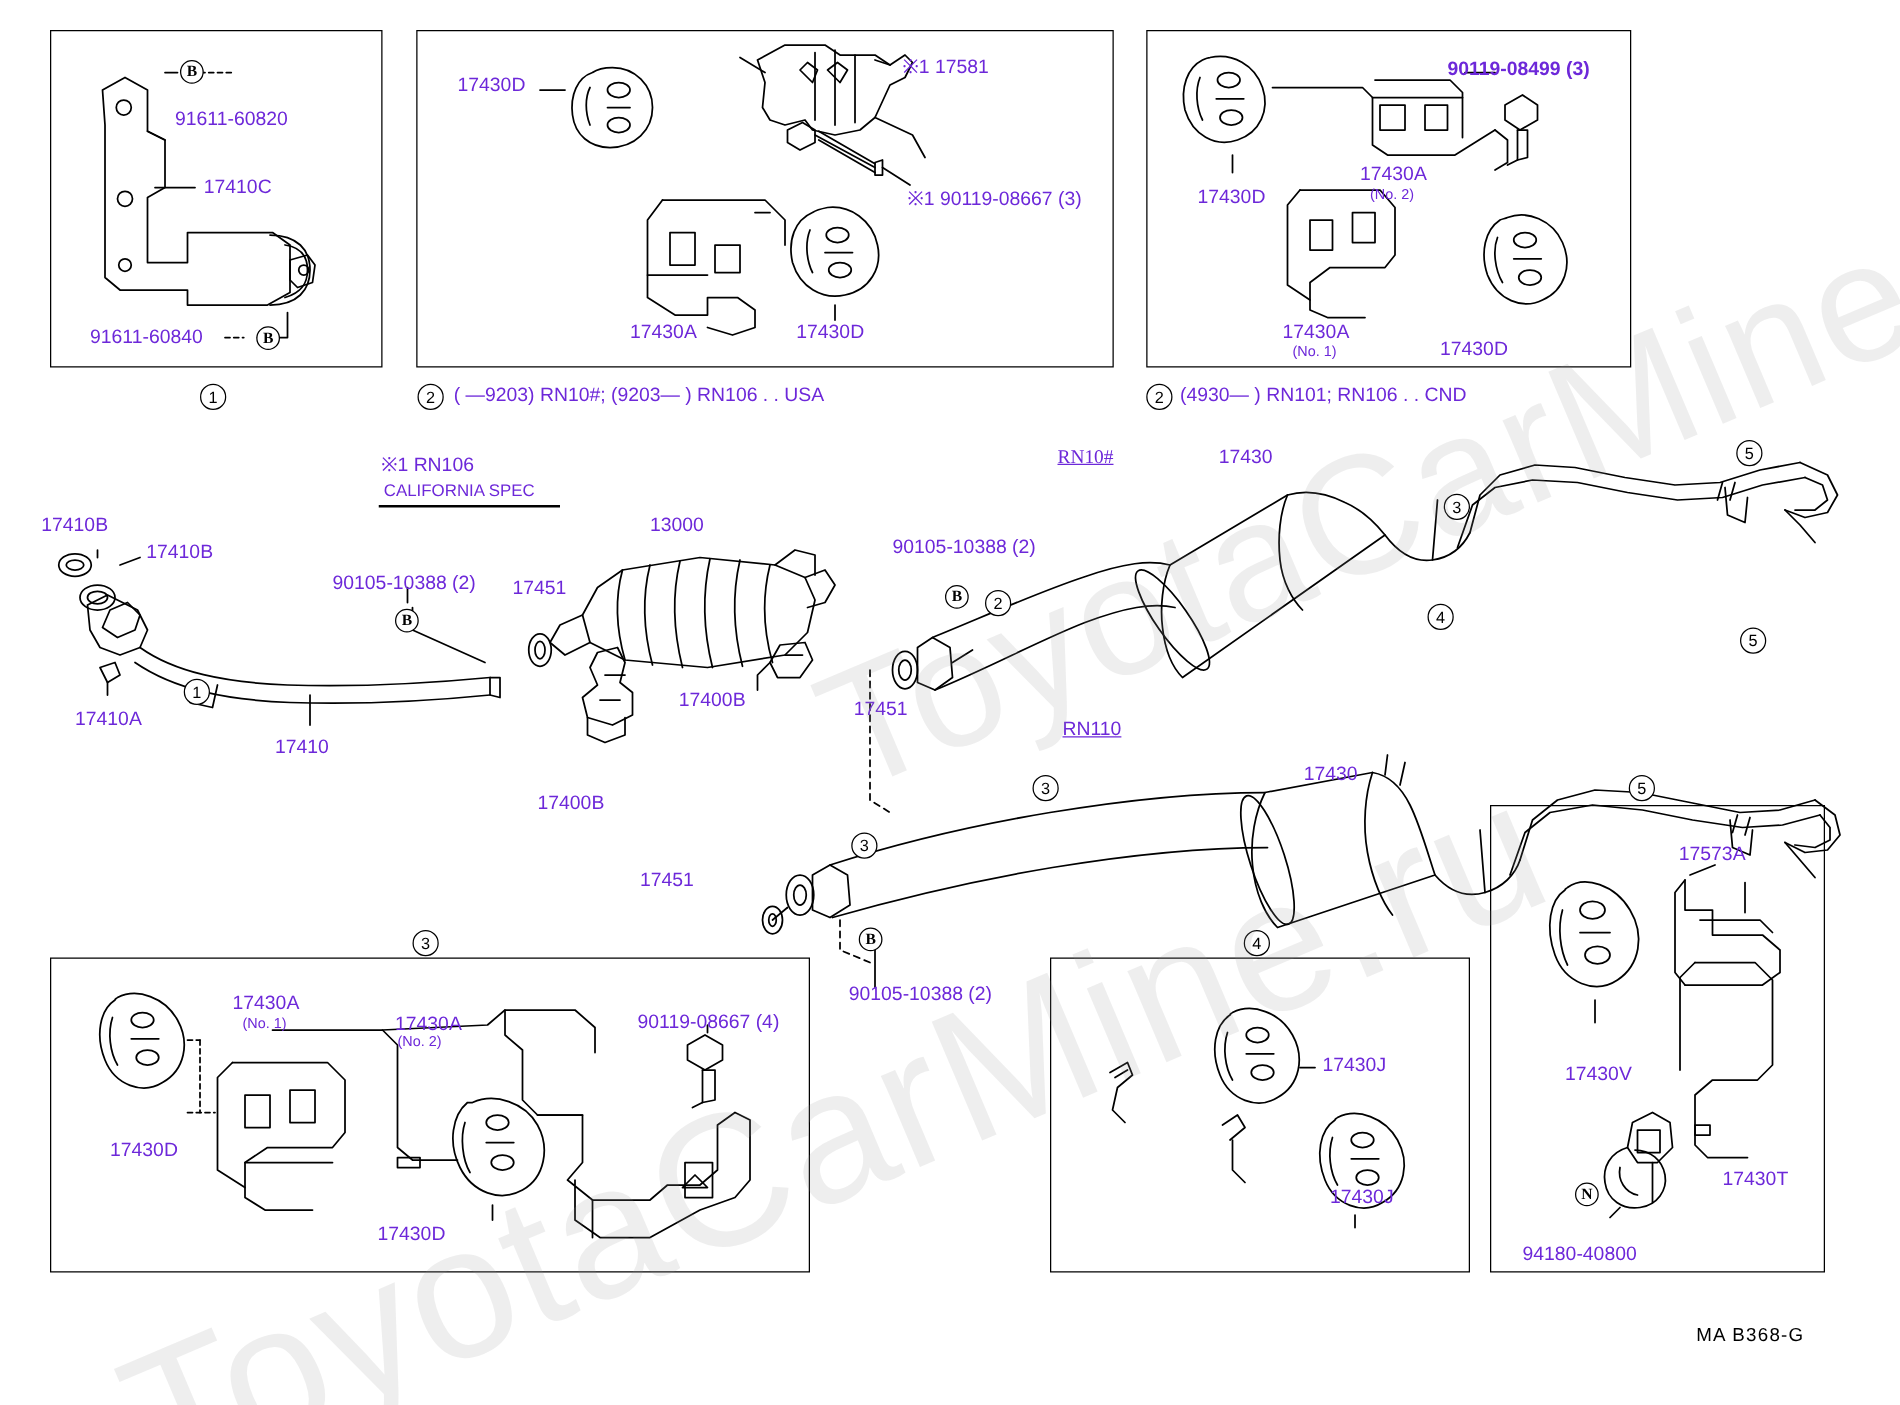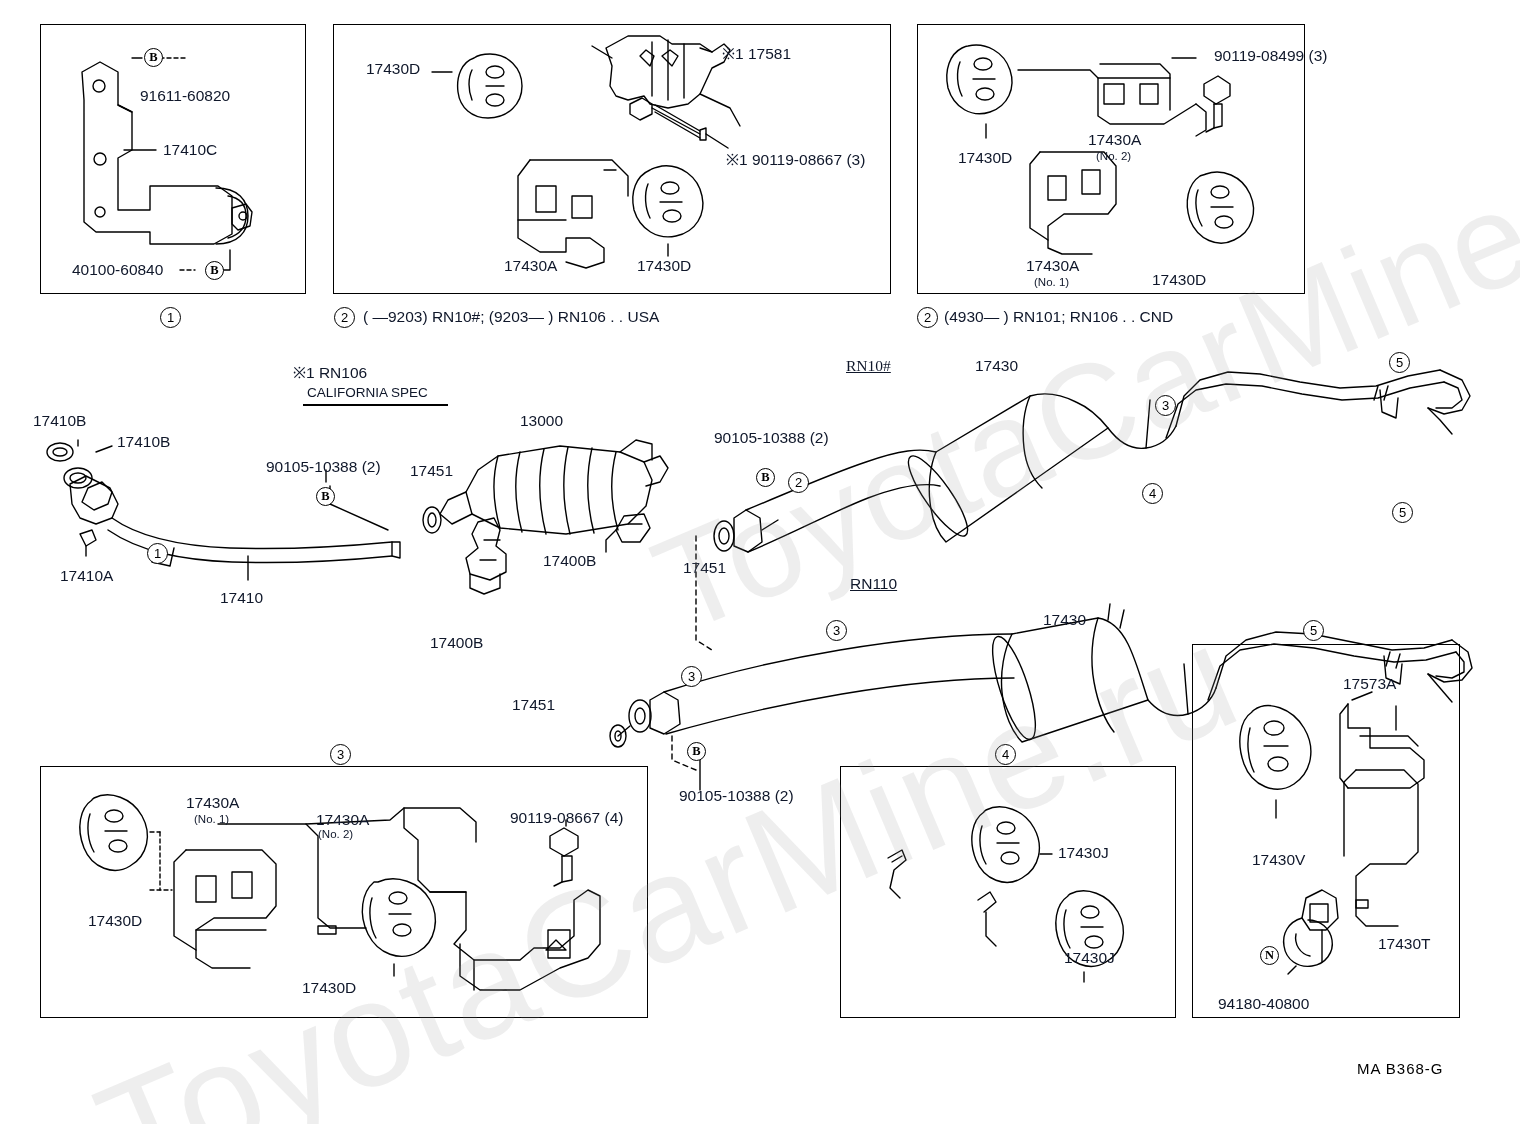--- a/index.html
+++ b/index.html
@@ -43,21 +43,21 @@
     background: transparent;
     box-sizing: border-box;
     z-index: 2;
   }
   
   .lbl {
     position: absolute;
     font-family: "Liberation Sans", sans-serif;
     font-size: 15.5px;
     line-height: 1.05;
-    color: #0f172a;
+    color: #6d28d9;
     white-space: nowrap;
     z-index: 4;
   }
   .lbl.small {
     font-size: 11.5px;
   }
   .lbl.mid {
     font-size: 13.5px;
   }
   .lbl.under {
@@ -407,42 +407,42 @@
       <path d="M1322 930 L1322 962"></path>
       <path d="M1288 974 L1296 966"></path>
 
     </g>
   </svg>
 
   <div class="bmark" style="left:144px; top:48px;">B</div>
   <div class="lbl" style="left:140px; top:88px;">91611-60820</div>
   <div class="lbl" style="left:163px; top:142px;">17410C</div>
   <div class="bmark" style="left:205px; top:261px;">B</div>
-  <div class="lbl" style="left:72px; top:262px;">40100-60840</div>
+  <div class="lbl" style="left:72px; top:262px;">91611-60840</div>
   <div class="circnum" style="left:160px; top:307px;">1</div>
 
   <div class="lbl" style="left:366px; top:61px;">17430D</div>
   <div class="lbl" style="left:722px; top:46px;">※1 17581</div>
   <div class="lbl" style="left:726px; top:152px;">※1 90119-08667 (3)</div>
   <div class="lbl" style="left:504px; top:258px;">17430A</div>
   <div class="lbl" style="left:637px; top:258px;">17430D</div>
   <div class="circnum" style="left:334px; top:307px;">2</div>
   <div class="lbl" style="left:363px; top:309px;">(      —9203) RN10#; (9203—      ) RN106 . . USA</div>
 
-  <div class="lbl" style="left:1214px; top:48px;">90119-08499 (3)</div>
+  <div class="lbl" style="left:1158px; top:48px;font-weight:bold;">90119-08499 (3)</div>
   <div class="lbl" style="left:1088px; top:132px;">17430A</div>
   <div class="lbl small" style="left:1096px; top:150px;">(No. 2)</div>
   <div class="lbl" style="left:958px; top:150px;">17430D</div>
   <div class="lbl" style="left:1026px; top:258px;">17430A</div>
   <div class="lbl small" style="left:1034px; top:276px;">(No. 1)</div>
   <div class="lbl" style="left:1152px; top:272px;">17430D</div>
   <div class="circnum" style="left:917px; top:307px;">2</div>
   <div class="lbl" style="left:944px; top:309px;">(4930—      ) RN101; RN106 . . CND</div>
 
-  <div class="lbl" style="left:293px; top:365px;">※1 RN106</div>
+  <div class="lbl" style="left:305px; top:365px;">※1 RN106</div>
   <div class="lbl mid" style="left:307px; top:386px;">CALIFORNIA SPEC</div>
   <div style="position:absolute; left:303px; top:404px; width:145px; height:1.6px; background:#000; z-index:4;"></div>
 
   <div class="lbl" style="left:33px; top:413px;">17410B</div>
   <div class="lbl" style="left:117px; top:434px;">17410B</div>
   <div class="lbl" style="left:266px; top:459px;">90105-10388 (2)</div>
   <div class="bmark" style="left:316px; top:487px;">B</div>
   <div class="lbl" style="left:410px; top:463px;">17451</div>
   <div class="lbl" style="left:520px; top:413px;">13000</div>
   <div class="lbl" style="left:60px; top:568px;">17410A</div>

